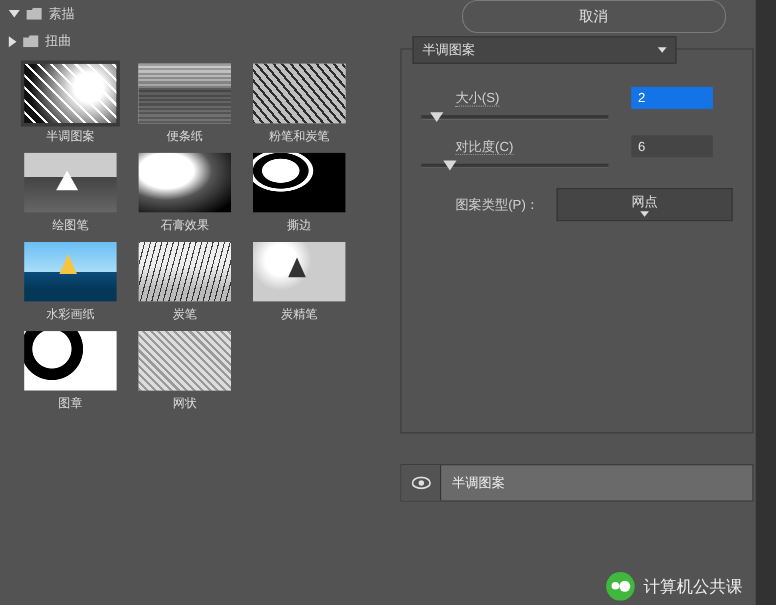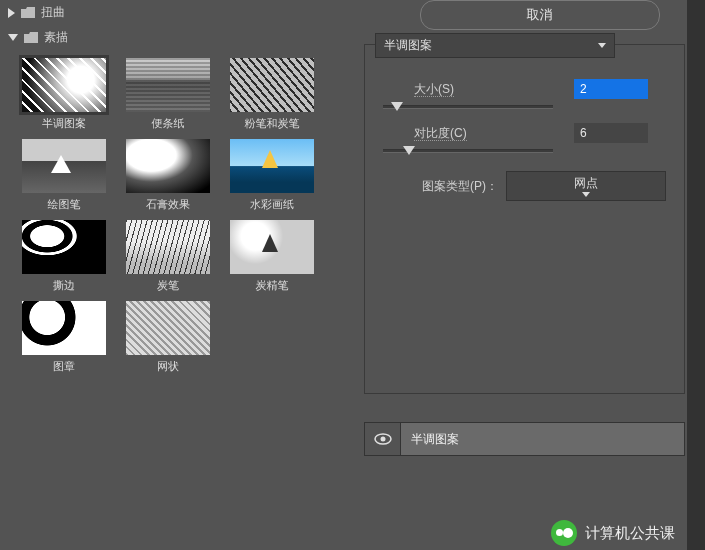--- a/index.html
+++ b/index.html
@@ -130,21 +130,21 @@
     }
     .slider-thumb {
       position: absolute;
       top: -4px;
       width: 0; height: 0;
       border-left: 6px solid transparent;
       border-right: 6px solid transparent;
       border-top: 9px solid #d8d8d8;
     }
     
-    .sel-row { display:flex; align-items:center; margin-top: 18px; text-align: center; }
+    .sel-row { display:flex; align-items:center; margin-top: 18px; }
     .sel-row .prop-label { width: 92px; }
     .select {
       width: 160px;
       background: #454545;
       border: 1px solid #333;
       color: #ddd;
       padding: 3px 8px;
       display: flex;
       justify-content: space-between;
       align-items: center;
@@ -199,33 +199,33 @@
     
     .chev { width:0;height:0;border-left:4px solid transparent;border-right:4px solid transparent;border-top:5px solid #ddd; }
   </style>
 </head>
 <body>
 
 <div class="main">
 
   <div class="left-panel">
     <div class="folder-row">
+      <span class="arrow arrow-d"></span>
+      <svg class="folder" viewBox="0 0 14 11">
+          <path fill="#bdbdbd" d="M0 2h5l1-2h8v11H0z"></path>
+        </svg>
+      <span>素描</span>
+    </div>
+    <div class="folder-row">
       <span class="arrow arrow-r"></span>
       <svg class="folder" viewBox="0 0 14 11">
           <path fill="#bdbdbd" d="M0 2h5l1-2h8v11H0z"></path>
         </svg>
       <span>扭曲</span>
     </div>
-    <div class="folder-row">
-      <span class="arrow arrow-d"></span>
-      <svg class="folder" viewBox="0 0 14 11">
-          <path fill="#bdbdbd" d="M0 2h5l1-2h8v11H0z"></path>
-        </svg>
-      <span>素描</span>
-    </div>
 
     <div class="thumbs">
       <div class="thumb thumb-selected">
         <div class="thumb-img th1"></div>
         <div class="thumb-label">半调图案</div>
       </div>
       <div class="thumb">
         <div class="thumb-img th2"></div>
         <div class="thumb-label">便条纸</div>
       </div>
@@ -235,26 +235,26 @@
       </div>
       <div class="thumb">
         <div class="thumb-img th5"></div>
         <div class="thumb-label">绘图笔</div>
       </div>
       <div class="thumb">
         <div class="thumb-img th7"></div>
         <div class="thumb-label">石膏效果</div>
       </div>
       <div class="thumb">
+        <div class="thumb-img th9"></div>
+        <div class="thumb-label">撕边</div>
+      </div>
+      <div class="thumb">
         <div class="thumb-img th8"></div>
         <div class="thumb-label">水彩画纸</div>
-      </div>
-      <div class="thumb">
-        <div class="thumb-img th9"></div>
-        <div class="thumb-label">撕边</div>
       </div>
       <div class="thumb">
         <div class="thumb-img th10"></div>
         <div class="thumb-label">炭笔</div>
       </div>
       <div class="thumb">
         <div class="thumb-img th11"></div>
         <div class="thumb-label">炭精笔</div>
       </div>
       <div class="thumb">

